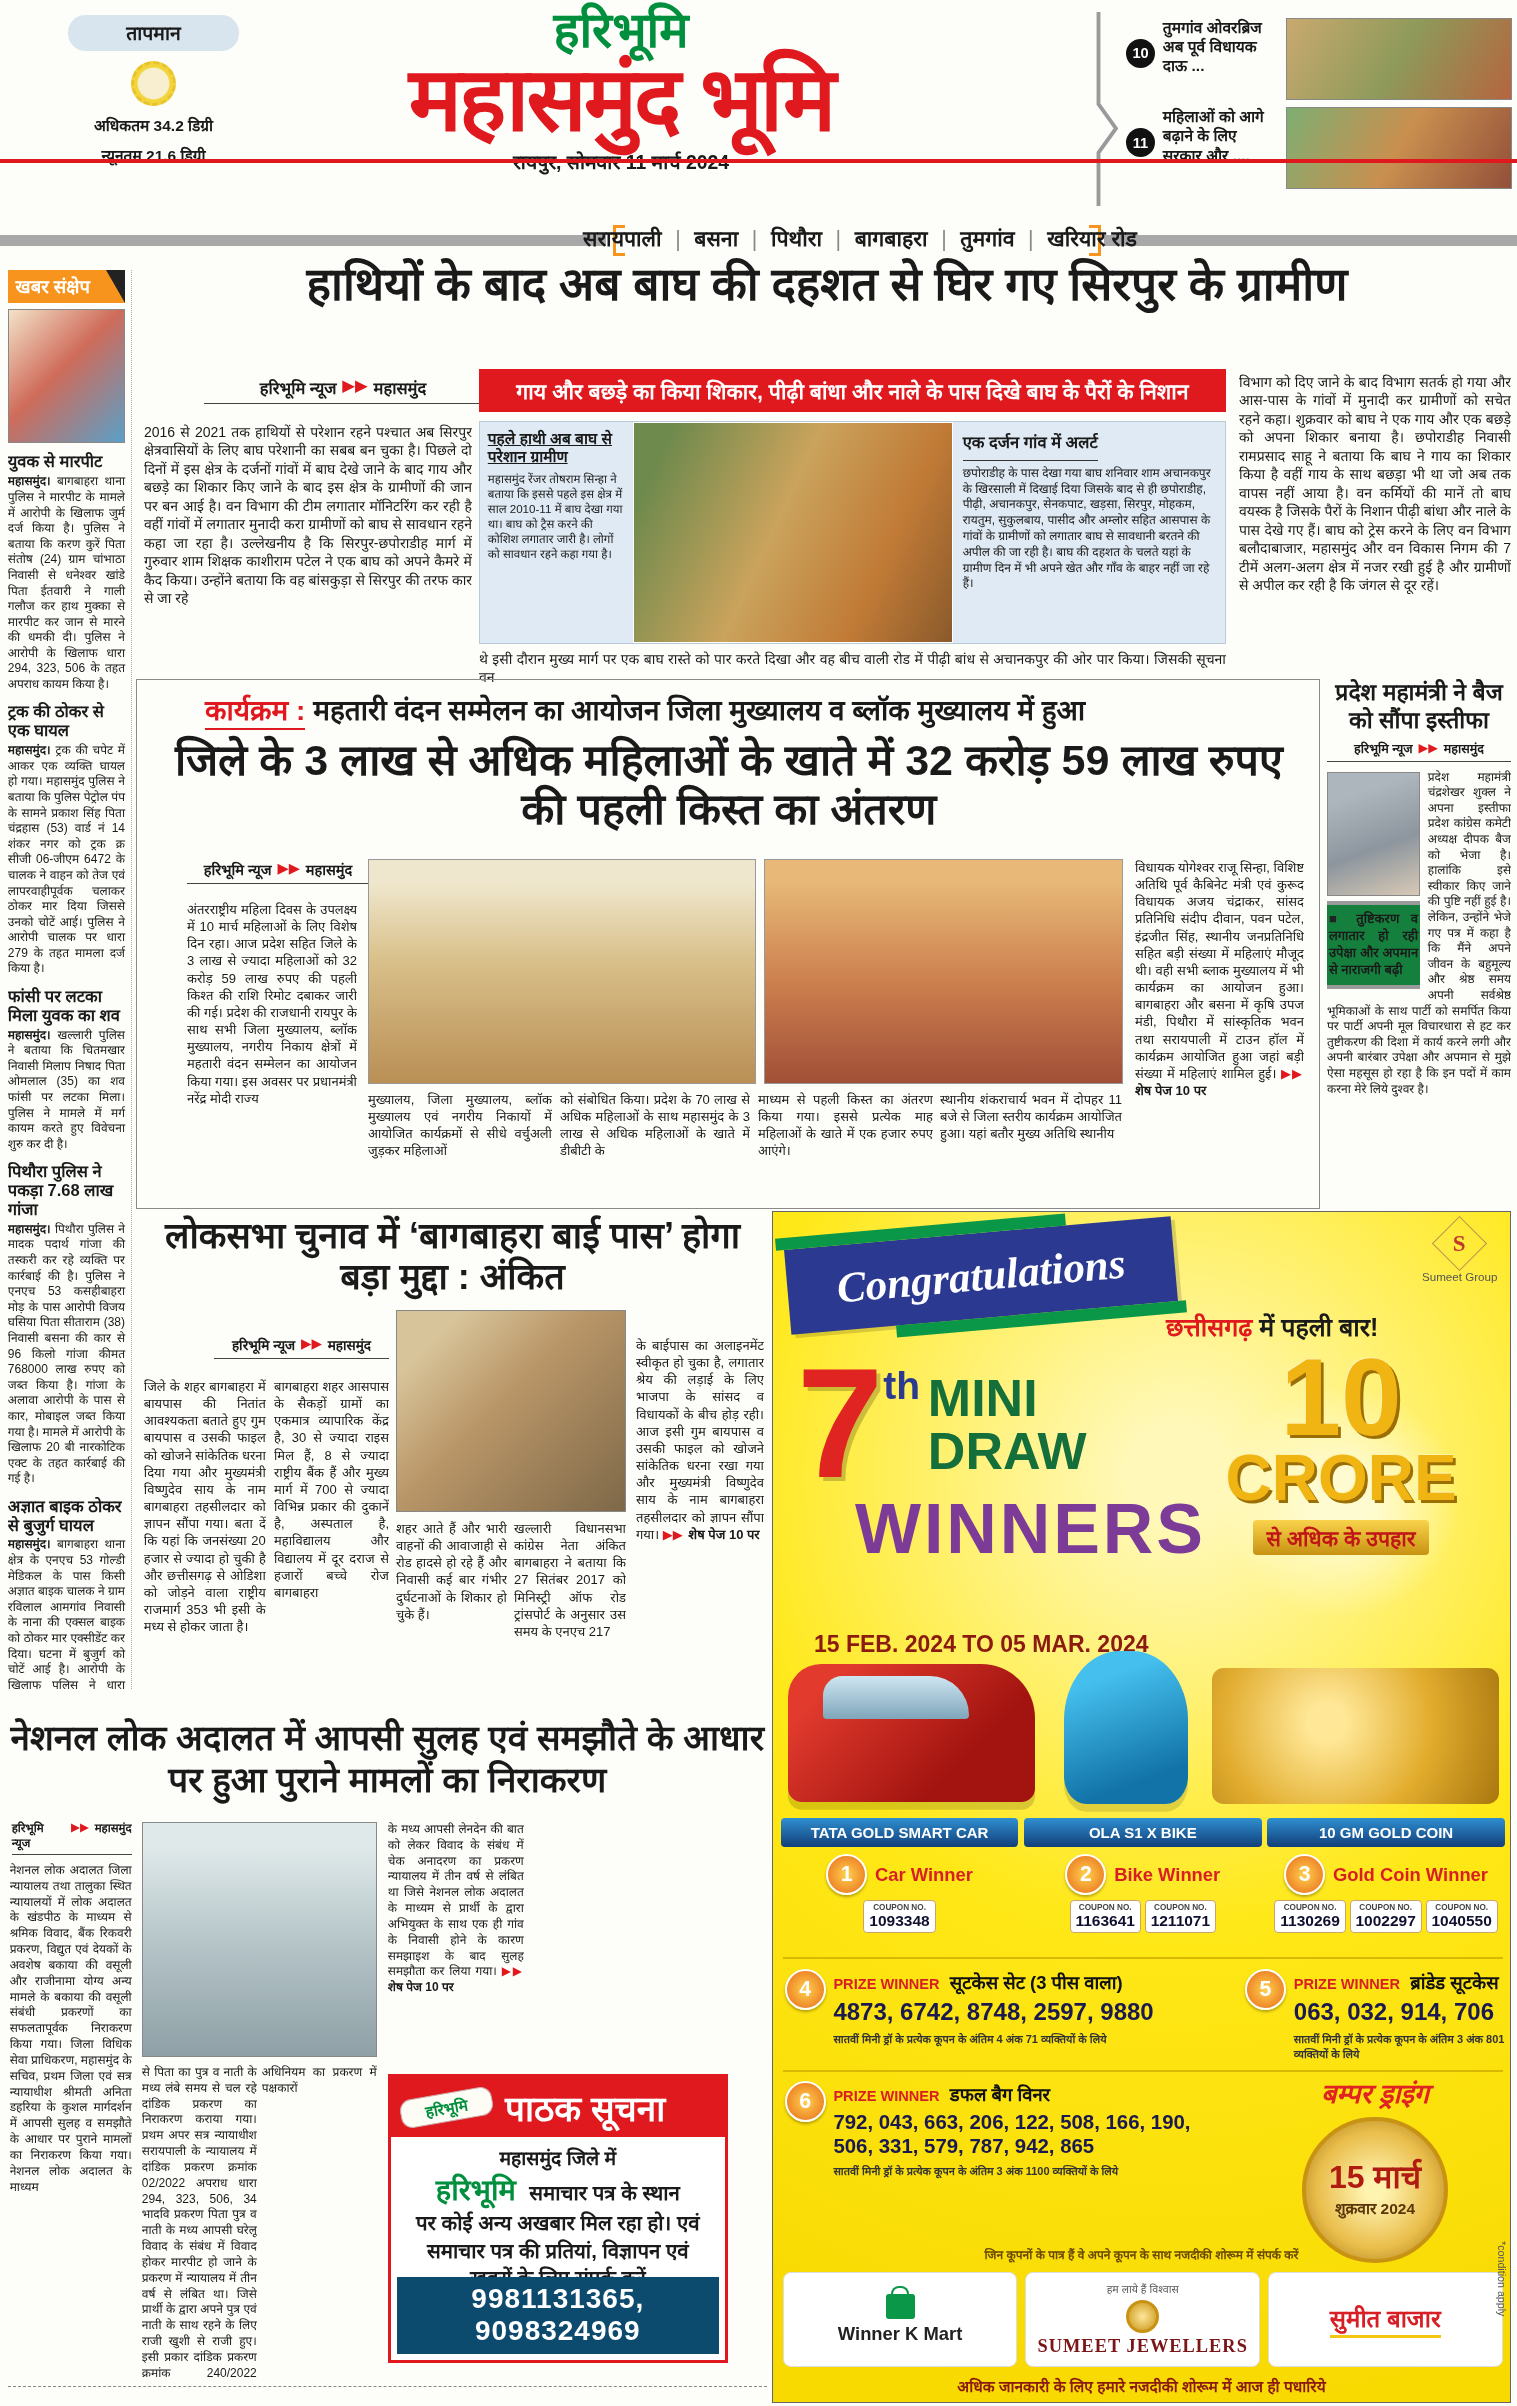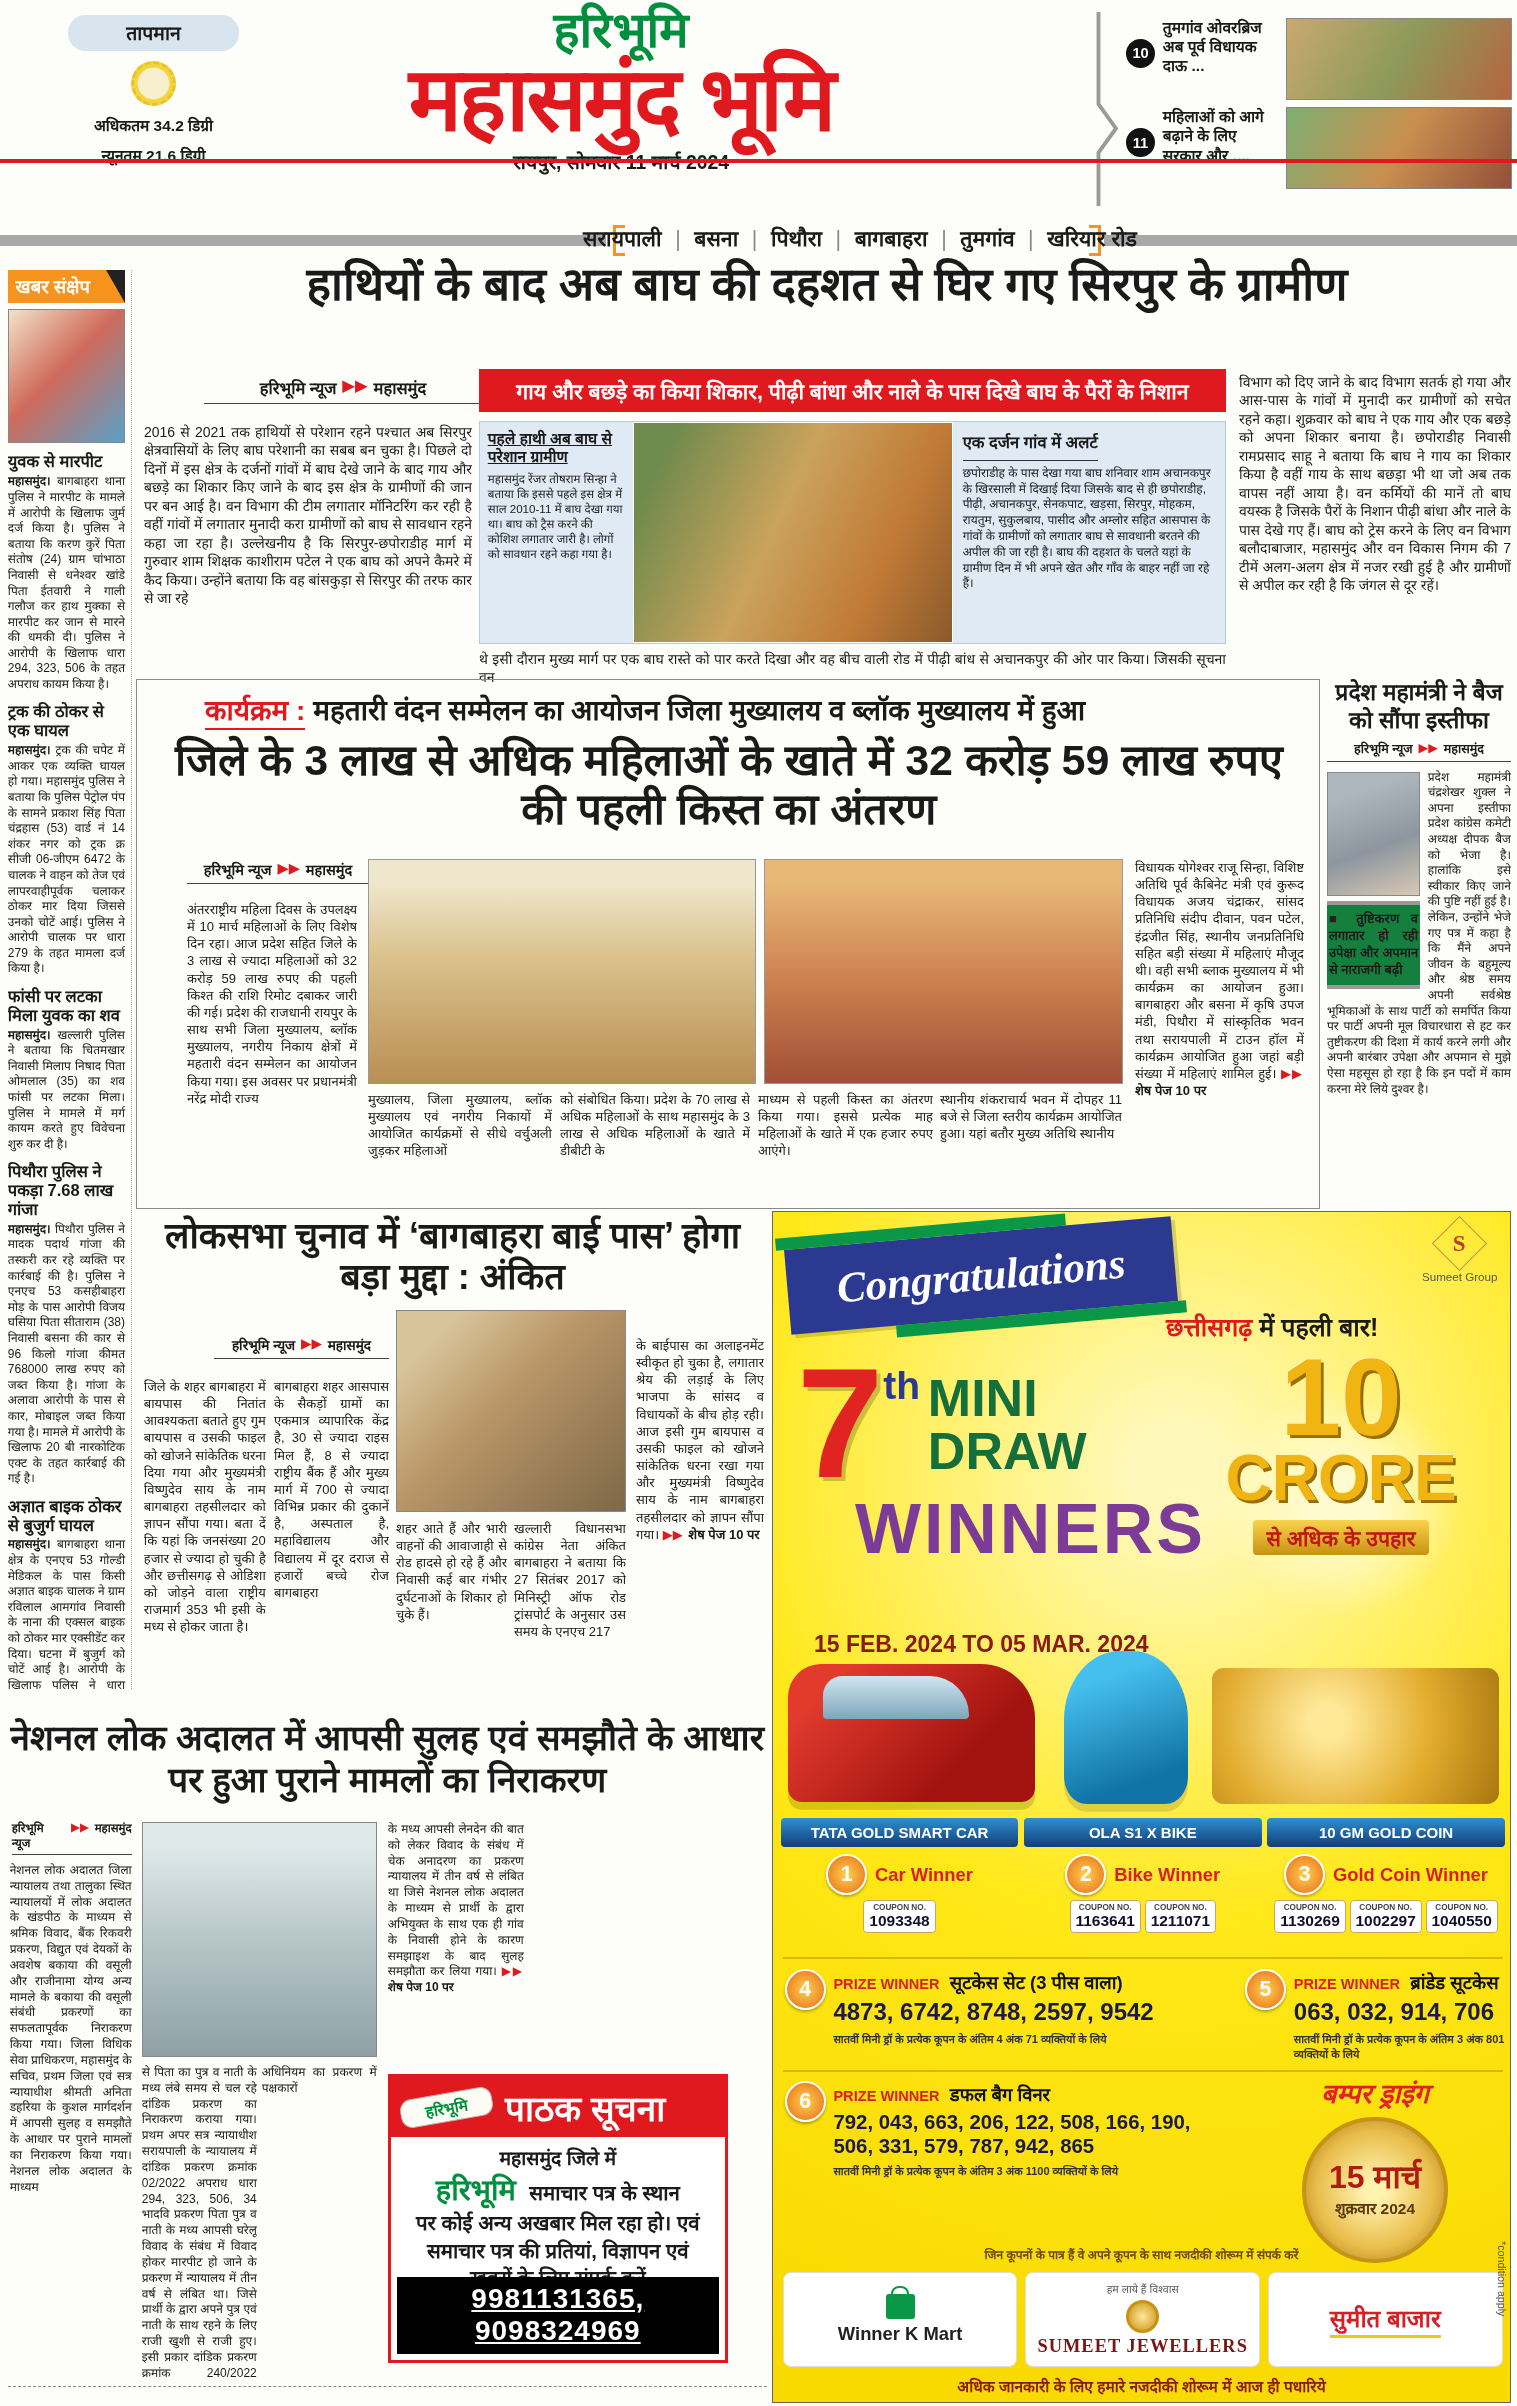--- a/index.html
+++ b/index.html
@@ -113,22 +113,22 @@
   
   .pathak{position:absolute;left:380px;top:378px;width:340px;height:289px;border:3.9px solid #e0191f;background:#fff;}
   .p-head{background:#e0191f;height:60px;display:flex;align-items:center;gap:11.6px;padding:0 9.7px;}
   .p-roll{background:#fdfdf5;border-radius:11.6px;width:93px;height:29px;transform:rotate(-10deg);
           display:flex;align-items:center;justify-content:center;color:#008f3d;font-weight:800;font-size:15.5px;border:1px solid #caa;}
   .p-title{color:#fff;font-size:35px;font-weight:800;}
   .p-body{text-align:center;padding:7.8px 5.8px 3.9px;font-weight:800;line-height:1.35;}
   .p-l1{font-size:19.4px;}
   .p-brandline{font-size:20.4px;}
   .p-brand{color:#008f3d;font-size:29px;font-weight:800;margin-right:7.8px;}
-  .p-phone{position:absolute;left:5.8px;right:5.8px;bottom:5.8px;background:#000000;color:#fff;
-           font-size:28px;font-weight:800;text-align:center;padding:6.8px 0;letter-spacing:1px;cursor:pointer;text-decoration:underline;}
+  .p-phone{position:absolute;left:5.8px;right:5.8px;bottom:5.8px;background:#0c4a6e;color:#fff;
+           font-size:28px;font-weight:800;text-align:center;padding:6.8px 0;letter-spacing:1px;cursor:pointer;}
   
   .ad{left:772px;top:1211px;width:739px;height:1192px;border:1.9px solid #666;
       background:radial-gradient(circle at 55% 22%,#fff8b8 5%,#ffe817 45%,#f8d900 95%);overflow:hidden;}
   .ribbon{position:absolute;left:13.6px;top:21.3px;width:388px;height:85px;background:#2b3990;transform:rotate(-5deg);
           display:flex;align-items:center;justify-content:center;color:#fff;
           font-family:"Liberation Serif",serif;font-style:italic;font-weight:bold;font-size:43px;
           box-shadow:3.9px 3.9px 0 rgba(0,0,0,.15);}
   .ribbon::before{content:"";position:absolute;left:-7.8px;top:-11.6px;width:291px;height:11.6px;background:#0a9747;}
   .ribbon::after{content:"";position:absolute;right:-7.8px;bottom:-11.6px;width:291px;height:11.6px;background:#0a9747;}
   .brandlogo{position:absolute;right:5.8px;top:7.8px;width:89px;text-align:center;}
@@ -495,21 +495,21 @@
       </div>
     </div>
 
     <div class="sep" style="top:745px;"></div>
 
     <div class="prizeblock" style="left:11.6px;top:757px;width:446px;">
       <span class="medal">4</span>
       <div>
         <span class="pb-label">PRIZE WINNER</span>
         <span class="pb-name">सूटकेस सेट (3 पीस वाला)</span>
-        <div class="pb-nums">4873, 6742, 8748, 2597, 9542</div>
+        <div class="pb-nums">4873, 6742, 8748, 2597, 9880</div>
         <div class="pb-note">सातवीं मिनी ड्रॉ के प्रत्येक कूपन के अंतिम 4 अंक 71 व्यक्तियों के लिये</div>
       </div>
     </div>
     <div class="prizeblock" style="left:472px;top:757px;width:260px;">
       <span class="medal">5</span>
       <div>
         <span class="pb-label">PRIZE WINNER</span>
         <span class="pb-name">ब्रांडेड सूटकेस</span>
         <div class="pb-nums">063, 032, 914, 706</div>
         <div class="pb-note">सातवीं मिनी ड्रॉ के प्रत्येक कूपन के अंतिम 3 अंक 801 व्यक्तियों के लिये</div>

